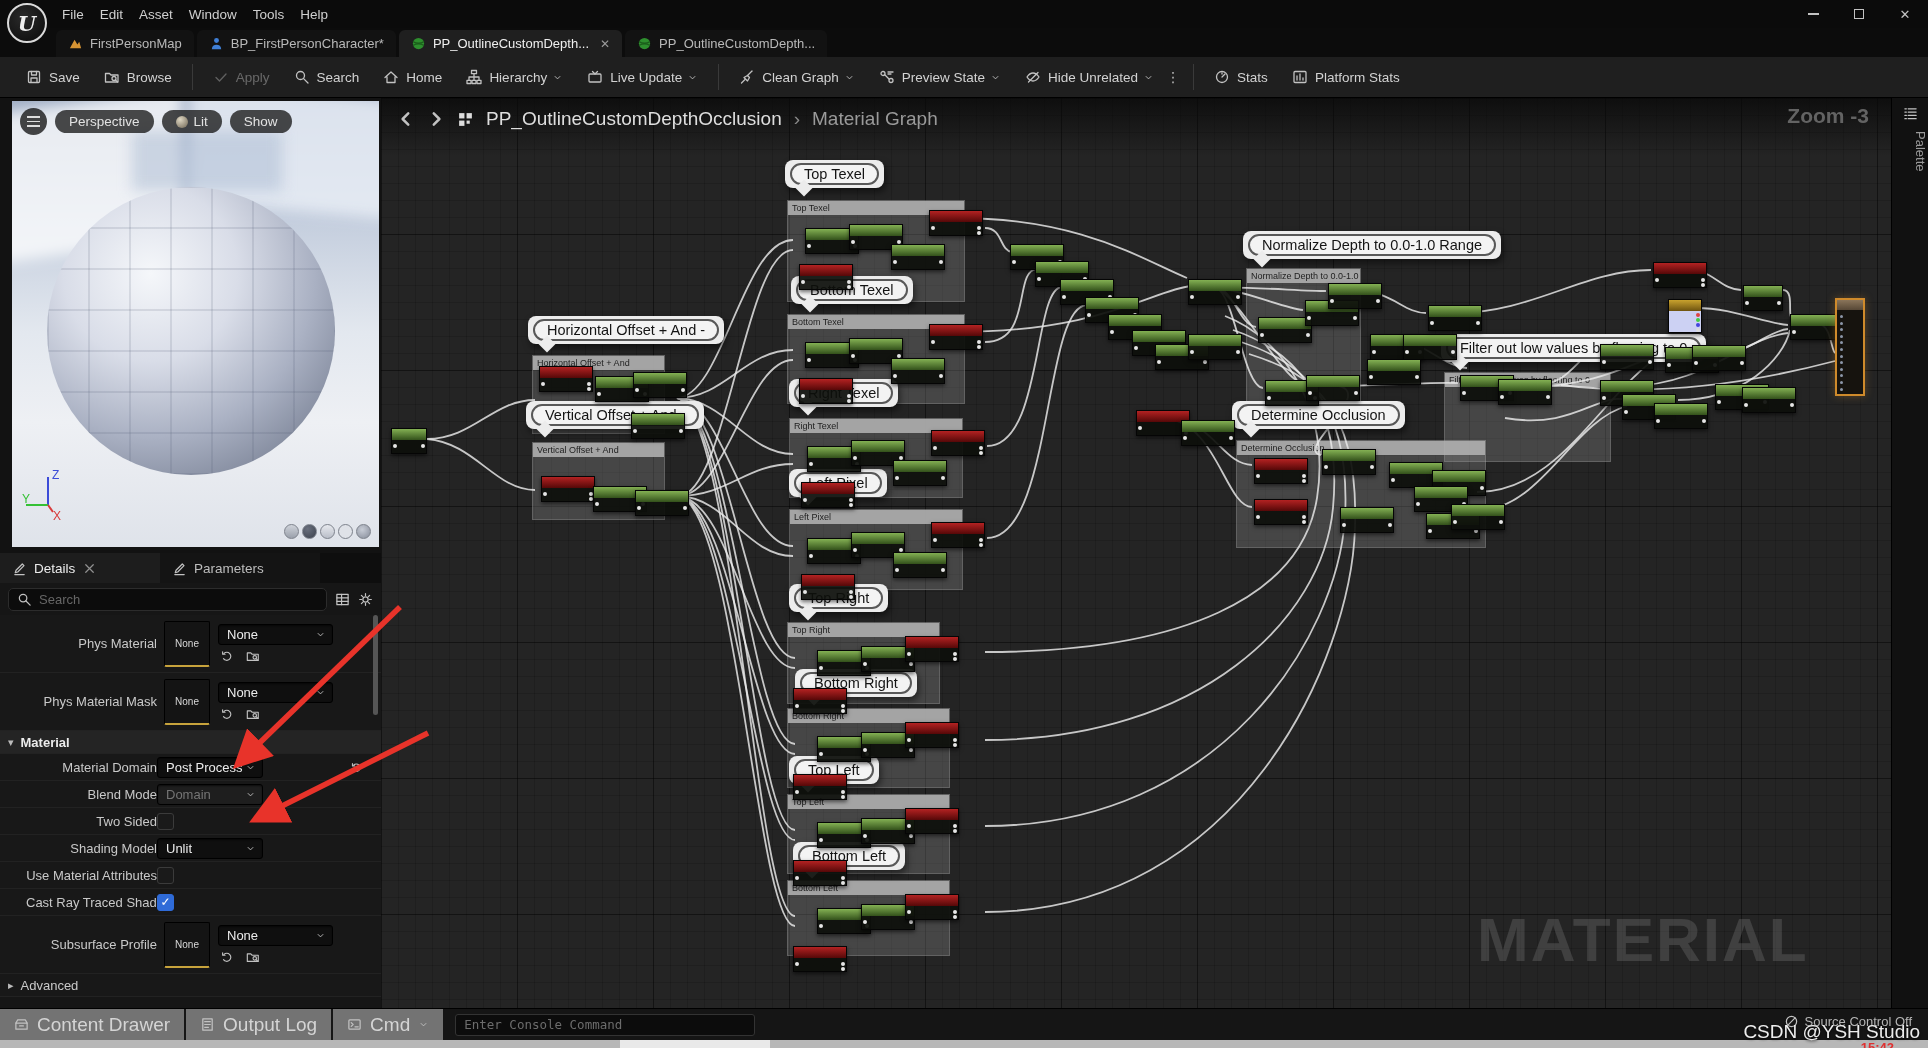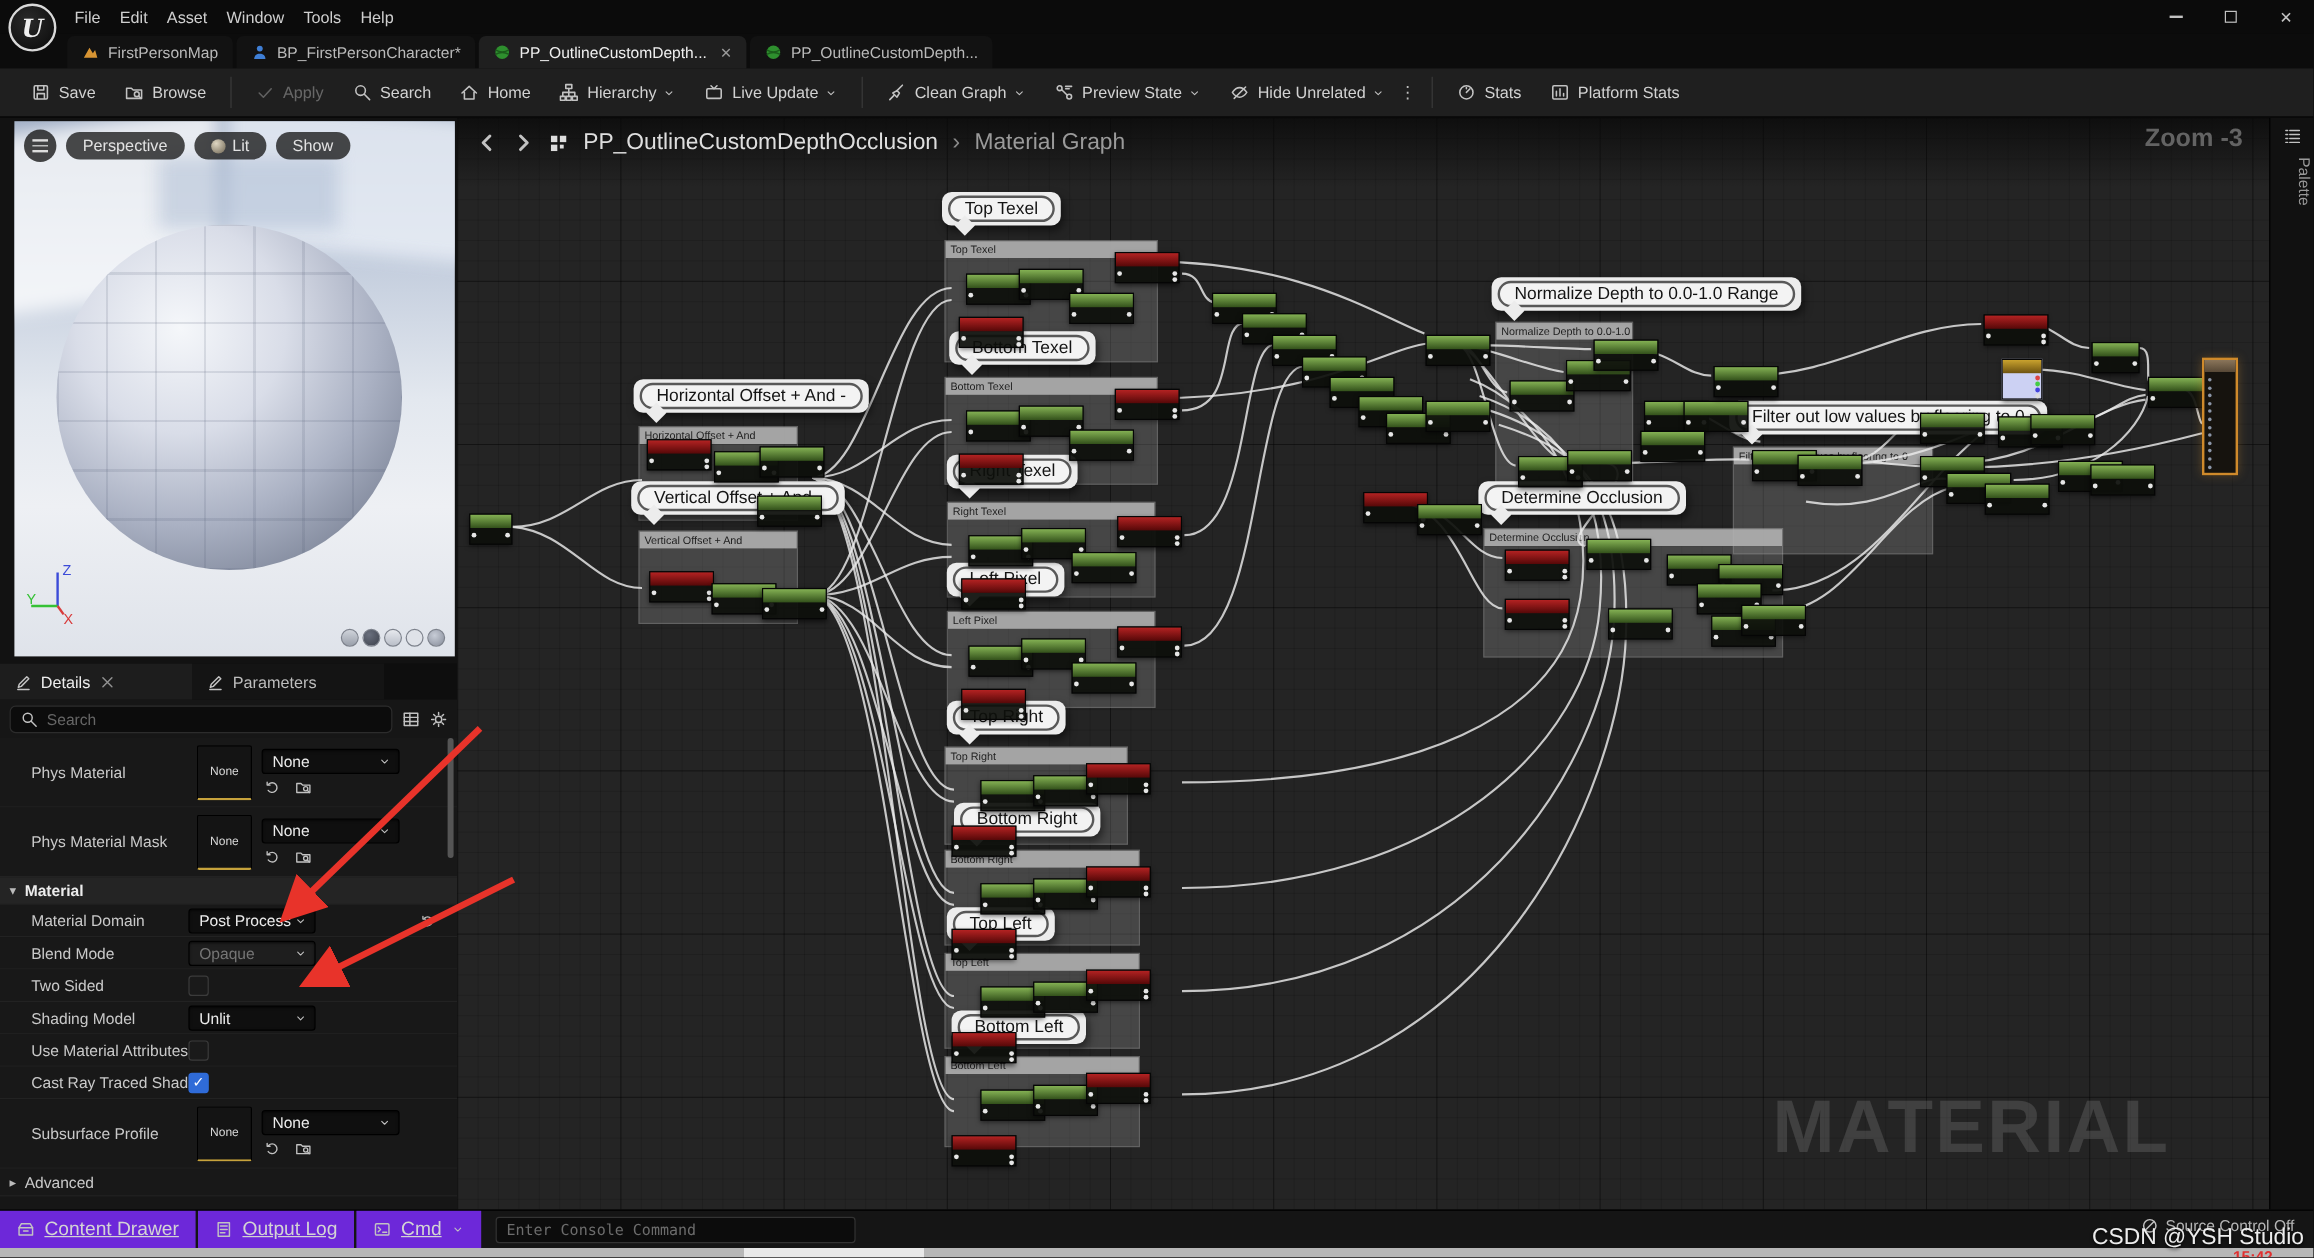--- a/index.html
+++ b/index.html
@@ -58,21 +58,21 @@
   
   #details{position:absolute;left:0;top:455px;right:0;bottom:0;background:#161616;}
   #details-tabs{display:flex;height:30px;background:#0e0e0e;}
   .dtab{display:flex;align-items:center;gap:7px;padding:0 12px;font-size:13.5px;color:#bdbdbd;background:#141414;min-width:160px;}
   .dtab.active{background:#1d1d1d;color:#ececec;}
   .dtab .tclose svg{opacity:.7;}
   #dsearch-row{display:flex;align-items:center;gap:8px;height:32px;padding:0 8px;background:#161616;}
   #dsearch{flex:1;display:flex;align-items:center;gap:7px;background:#0c0c0c;border:1px solid #2c2c2c;border-radius:5px;height:23px;padding:0 8px;}
   #dsearch input{flex:1;background:transparent;border:none;outline:none;color:#ddd;font-size:13px;}
   #dsearch input::placeholder{color:#666;}
-  #detail-rows{position:absolute;top:62px;left:0;right:0;bottom:0;overflow:hidden;}
+  #detail-rows{position:absolute;top:62px;left:0;right:0;bottom:0;overflow:hidden;text-align:right;}
   .drow{display:flex;align-items:center;border-bottom:1px solid #222;position:relative;background:#181818;}
   .drow .dlabel{width:157px;padding-left:26px;color:#c9c9c9;font-size:13px;white-space:nowrap;overflow:hidden;}
   .drow.h58{height:58px;} .drow.h28{height:27px;}
   .drow.section{height:23px;background:#242424;color:#ececec;font-size:13px;padding-left:8px;gap:7px;}
   .drow.section b{font-weight:bold;}
   .drow .tri{color:#bbb;font-size:11px;}
   .dval{display:flex;align-items:center;gap:10px;}
   .dd{width:106px;height:21px;background:#0f0f0f;border:1px solid #000;border-radius:3px;display:flex;align-items:center;justify-content:space-between;padding:0 6px 0 8px;color:#ececec;font-size:13px;box-shadow:inset 0 1px 2px rgba(0,0,0,.6);}
   .dd.dis{background:#1e1e1e;color:#757575;}
   .cb{width:17px;height:17px;border-radius:3px;background:#1a1a1a;border:1px solid #3b3b3b;display:flex;align-items:center;justify-content:center;color:#fff;font-size:12px;}
@@ -114,21 +114,21 @@
   .t-out .hd{background:linear-gradient(180deg,#8a755a,#574836);height:10px;}
   .t-out .pp{position:absolute;left:3px;width:3px;height:3px;border-radius:50%;background:#8c96a8;}
 
   
   #palette{position:absolute;left:1891px;top:98px;width:37px;bottom:40px;background:#111;border-left:1px solid #000;}
   #palette .pic{display:flex;justify-content:center;padding-top:8px;}
   #palette .plabel{writing-mode:vertical-rl;color:#9a9a9a;font-size:13px;margin:10px auto 0;display:block;text-align:center;width:100%;}
 
   
   #bottombar{position:absolute;left:0;top:1008px;right:0;height:32px;background:#151515;border-top:1px solid #000;display:flex;align-items:center;z-index:20;}
-  .bbtn{display:flex;align-items:center;gap:8px;color:#d4d4d4;font-size:16px;background:#6d28d9;height:100%;padding:0 14px;margin-right:2px;text-decoration:underline;}
+  .bbtn{display:flex;align-items:center;gap:8px;color:#d4d4d4;font-size:19px;background:#737373;height:100%;padding:0 14px;margin-right:2px;}
   #console{display:flex;align-items:center;background:#0c0c0c;border:1px solid #333;border-radius:3px;height:22px;width:300px;margin-left:10px;padding:0 8px;}
   #console input{flex:1;background:transparent;border:none;outline:none;font-family:"DejaVu Sans Mono",monospace;font-size:12.5px;color:#cfcfcf;}
   #console input::placeholder{color:#6c6c6c;}
   #scc{position:absolute;right:16px;top:5px;display:flex;align-items:center;gap:6px;color:#b5b5b5;font-size:13px;z-index:21;}
   #bwater{position:absolute;right:8px;top:12px;color:#ededed;font-size:19px;text-shadow:0 1px 3px rgba(0,0,0,.8);z-index:22;}
 
   
   #taskstrip{position:absolute;left:0;top:1040px;right:0;height:8px;background:#b7b7b7;overflow:hidden;}
   #tsearchblock{position:absolute;left:620px;top:0;width:150px;height:8px;background:#e9e9e9;}
   #tclock{position:absolute;right:34px;top:0;color:#e03030;font-weight:bold;font-size:13px;line-height:15px;}
@@ -515,21 +515,21 @@
               <svg viewBox="0 0 16 16" width="13" height="13" fill="none" stroke="#c2c2c2" stroke-width="1.3" stroke-linecap="round" stroke-linejoin="round">
                 <path d="M4 11a4.6 4.6 0 1 0 .4-5.8"></path>
                 <path d="M3 3.2V6h2.8"></path>
               </svg>
             </span>
           </div>
           <div class="drow h28">
             <span class="dlabel">Blend Mode</span>
             <div class="dval">
               <div class="dd dis">
-                <span>Opaque</span>
+                <span>Domain</span>
                 <span>
                   <svg viewBox="0 0 16 16" width="11" height="11" fill="none" stroke="#c2c2c2" stroke-width="1.3" stroke-linecap="round" stroke-linejoin="round">
                     <path d="M4.5 6.5L8 10l3.5-3.5"></path>
                   </svg>
                 </span>
               </div>
             </div>
           </div>
           <div class="drow h28">
             <span class="dlabel">Two Sided</span>

